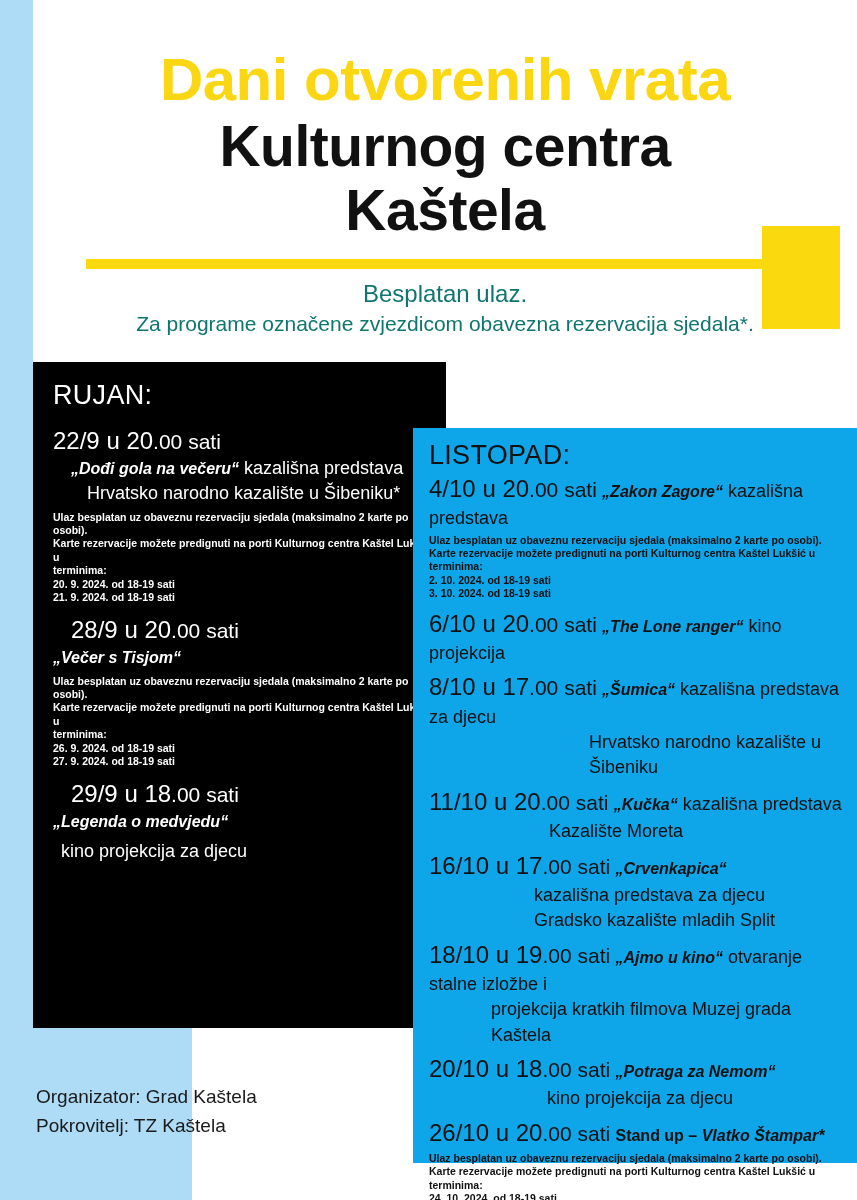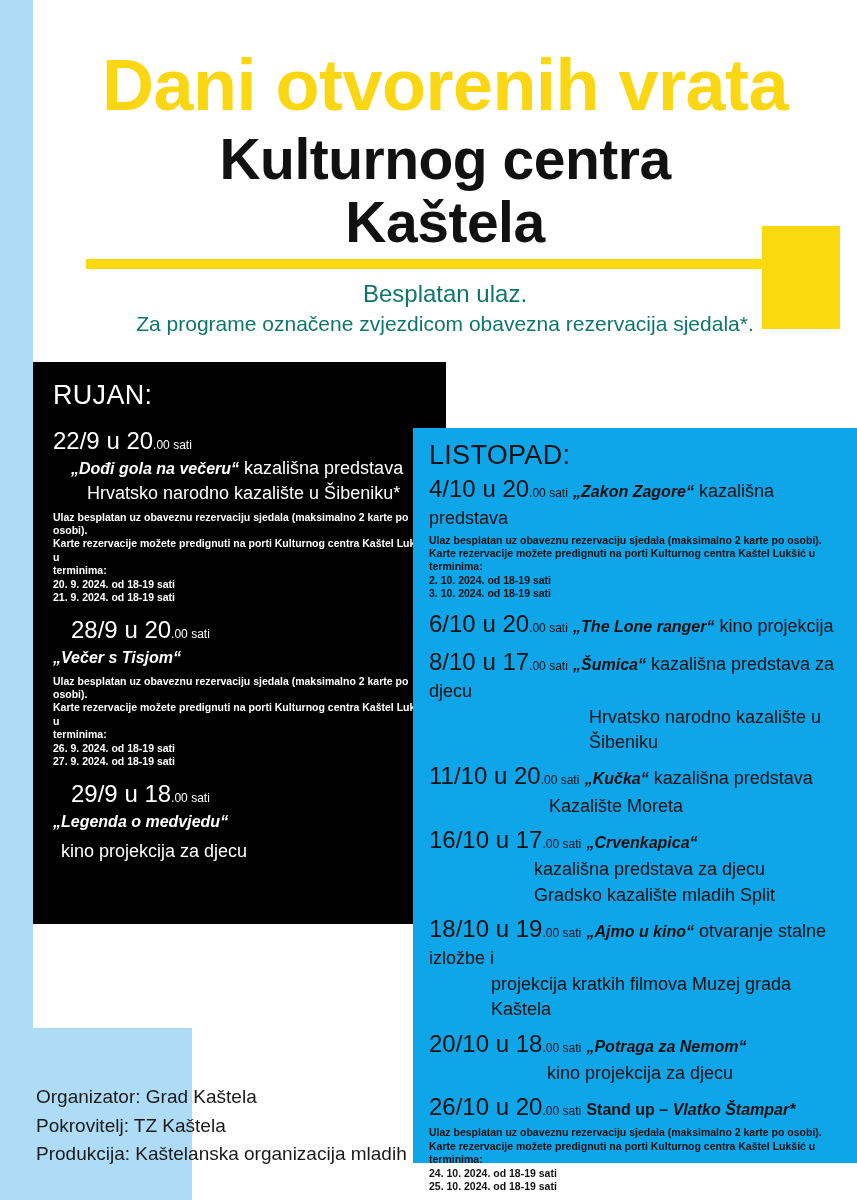--- a/index.html
+++ b/index.html
@@ -55,21 +55,21 @@
   
   .header {
     position: absolute;
     left: 33px;
     top: 0;
     width: 824px;
     text-align: center;
   }
   .title-line1 {
     color: #fad613;
-    font-size: 72px;
+    font-size: 60px;
     font-weight: bold;
     letter-spacing: -0.5px;
     margin-top: 48px;
     line-height: 1.05;
   }
   .title-line2 {
     color: #111111;
     font-size: 57px;
     font-weight: bold;
     letter-spacing: -0.5px;
@@ -93,21 +93,21 @@
   }
   .subtitle-1 { font-size: 24px; line-height: 1.32; }
   .subtitle-2 { font-size: 21px; line-height: 1.36; }
 
   
   .panel-sept {
     position: absolute;
     left: 33px;
     top: 362px;
     width: 413px;
-    height: 562px;
+    height: 666px;
     background: #000000;
     color: #ffffff;
     box-sizing: border-box;
     padding: 16px 14px 10px 20px;
   }
   .panel-oct {
     position: absolute;
     left: 413px;
     top: 428px;
     width: 444px;
@@ -128,21 +128,21 @@
   .event { margin-bottom: 6px; }
   .panel-sept .event { margin-bottom: 2px; }
 
   .ev-line {
     font-size: 19px;
     line-height: 1.30;
   }
   .panel-oct .ev-line { font-size: 19px; line-height: 1.34; }
 
   .dt { font-size: 24px; }
-  .tm-small { font-size: 12px; }
+  .tm-small { font-size: 21px; }
   .ttl {
     font-weight: bold;
     font-style: italic;
     font-size: 16px;
   }
   .desc { font-size: 18px; }
   .indent-1 { padding-left: 18px; }
   .indent-2 { padding-left: 120px; }
   .indent-3 { padding-left: 160px; }
   .indent-4 { padding-left: 105px; }
@@ -325,16 +325,15 @@
         <div>24. 10. 2024. od 18-19 sati</div>
         <div>25. 10. 2024. od 18-19 sati</div>
       </div>
     </div>
 
   </div>
 
   <div class="footer">
     <div>Organizator: Grad Kaštela</div>
     <div>Pokrovitelj: TZ Kaštela</div>
-    <div>Produkcija: Kaštelanska organizacija mladih</div>
   </div>
 
 </div>
 
 </body></html>

